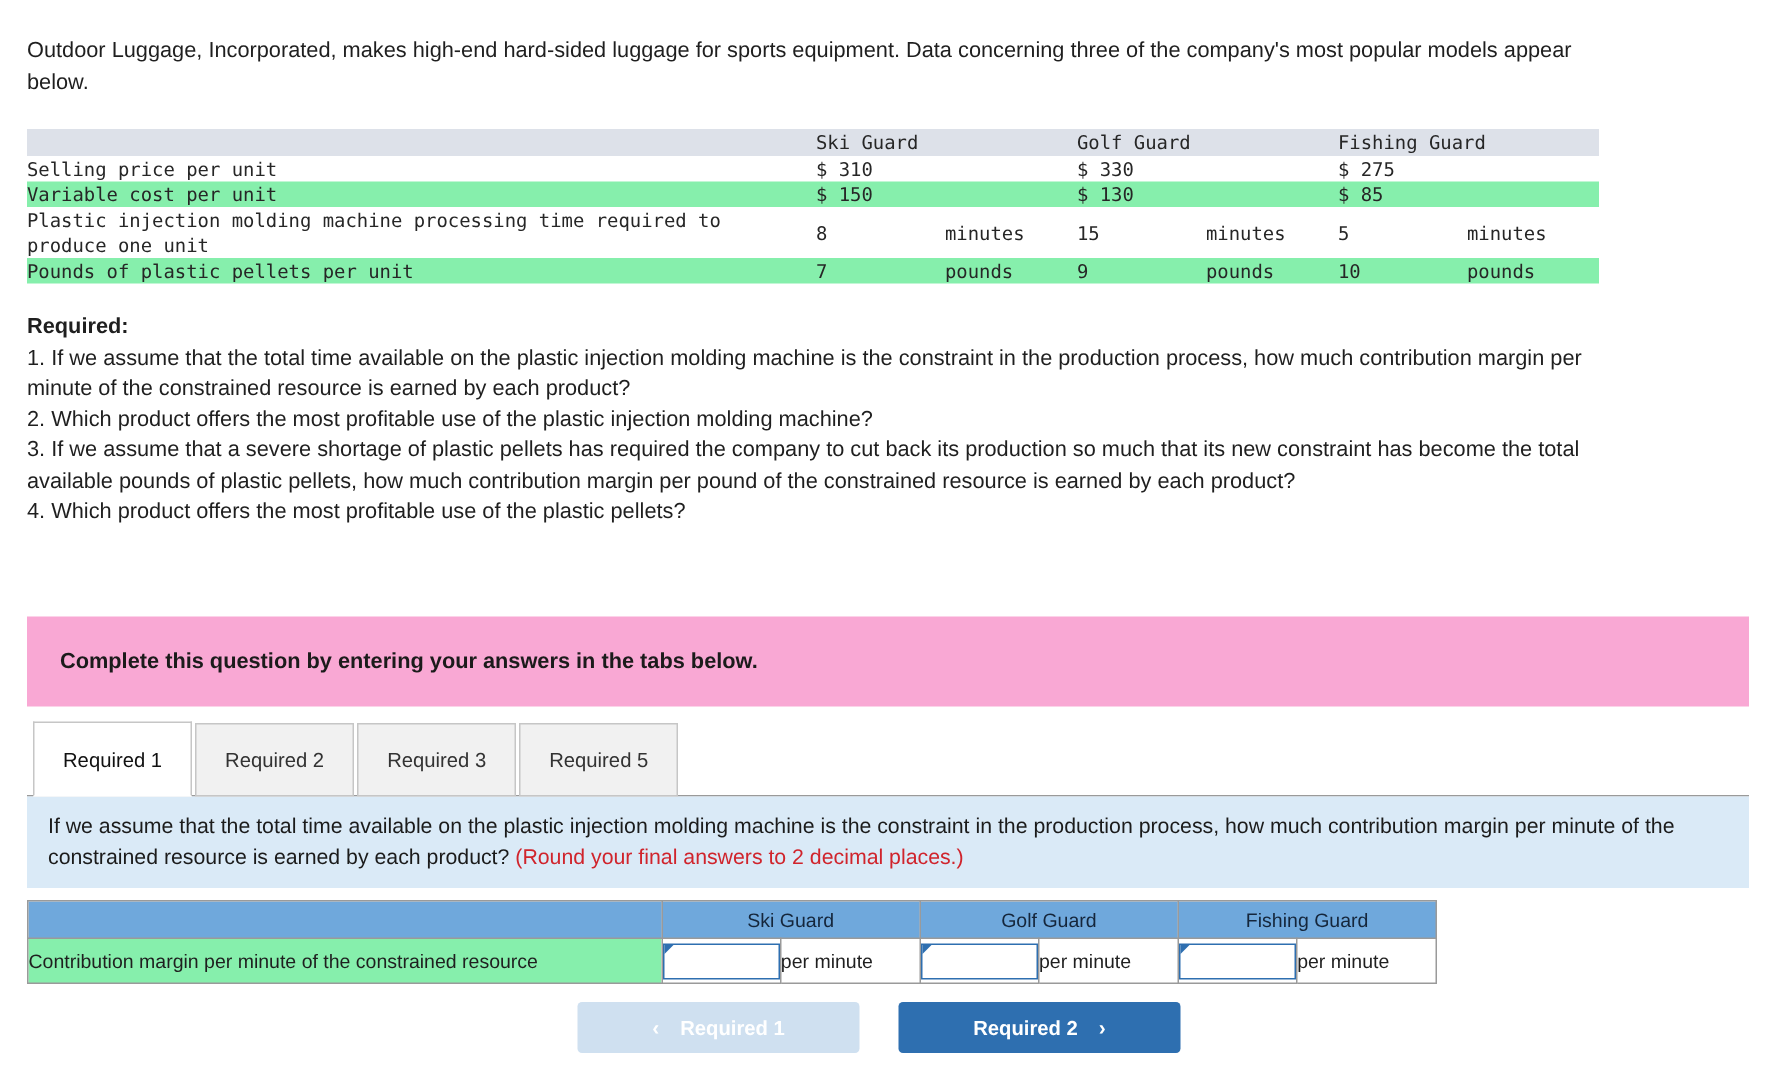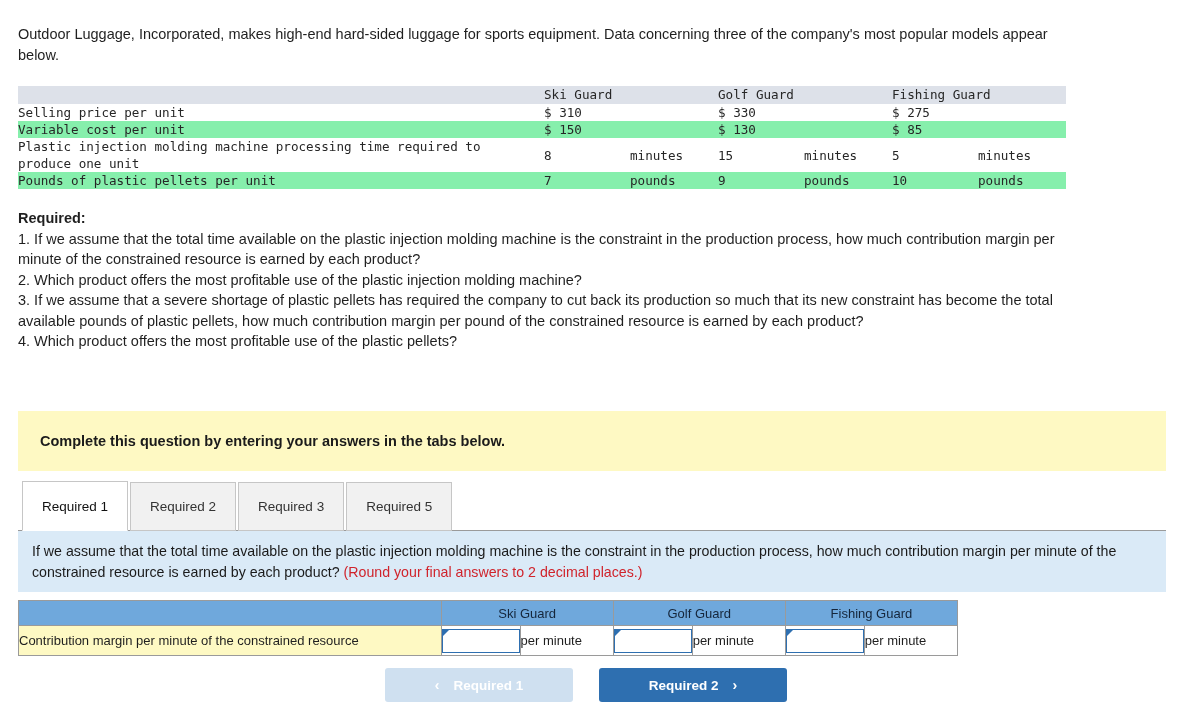--- a/index.html
+++ b/index.html
@@ -53,21 +53,21 @@
     left: 18px; top: 208px; width: 1040px;
     font-size: 14.5px; line-height: 20.5px; color: #1f1f1f;
   }
   .required-title { font-weight: bold; }
   .required-item { }
 
   
   .gray-banner {
     position: absolute;
     left: 18px; top: 411px; width: 1148px; height: 60px;
-    background: #fef9c3;
+    background: #f9a8d4;
     display: flex; align-items: center;
   }
   .gray-banner-text {
     margin-left: 22px;
     font-size: 14.5px; font-weight: bold; color: #1b1b1b;
   }
 
   
   .tabs {
     position: absolute;
@@ -130,21 +130,21 @@
     height: 25px;
     font-size: 13px;
   }
   .ans-head-blank { width: 428px; }
   .ans-head-group { }
   .ans-label {
     height: 30px;
     padding-left: 8px;
     color: #1f1f1f;
     font-size: 13px;
-    background: #fef9c3;
+    background: #86efac;
   }
   .ans-input-cell {
     width: 80px;
     background: #ffffff;
     padding: 3px 3px;
   }
   .ans-unit-cell {
     width: 94px;
     padding-left: 7px;
     color: #1f1f1f;

